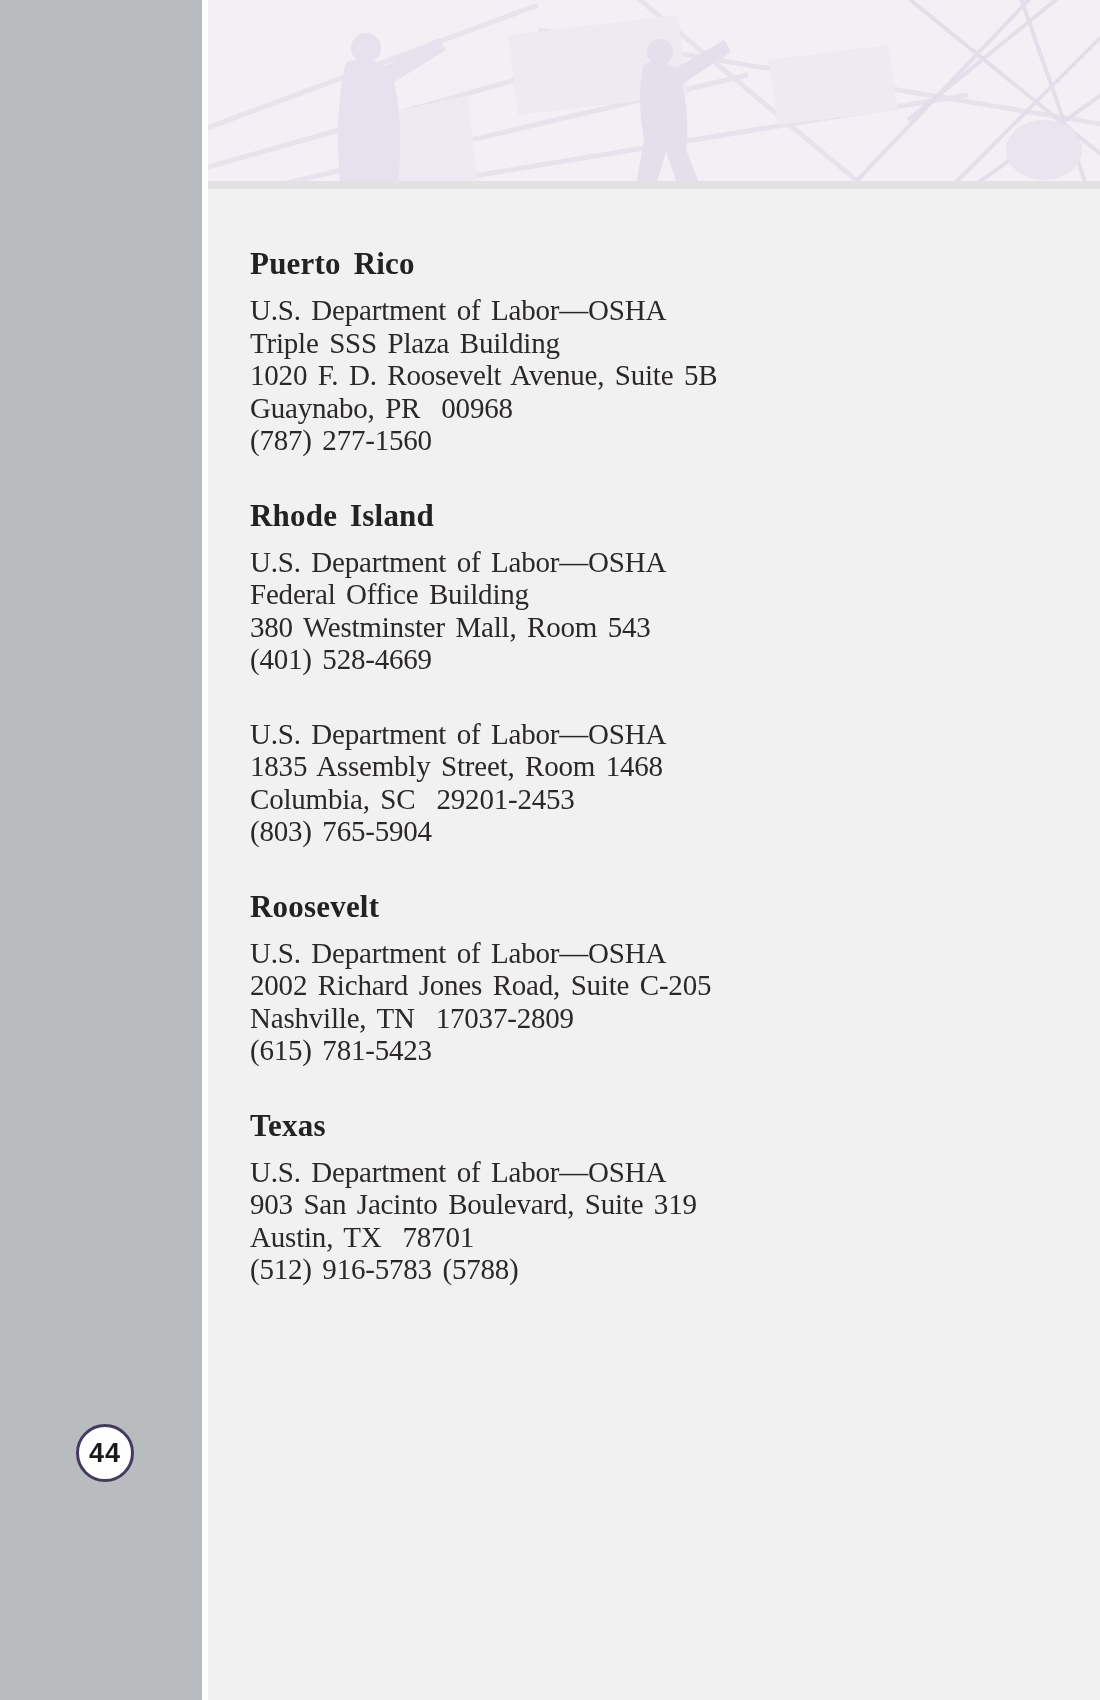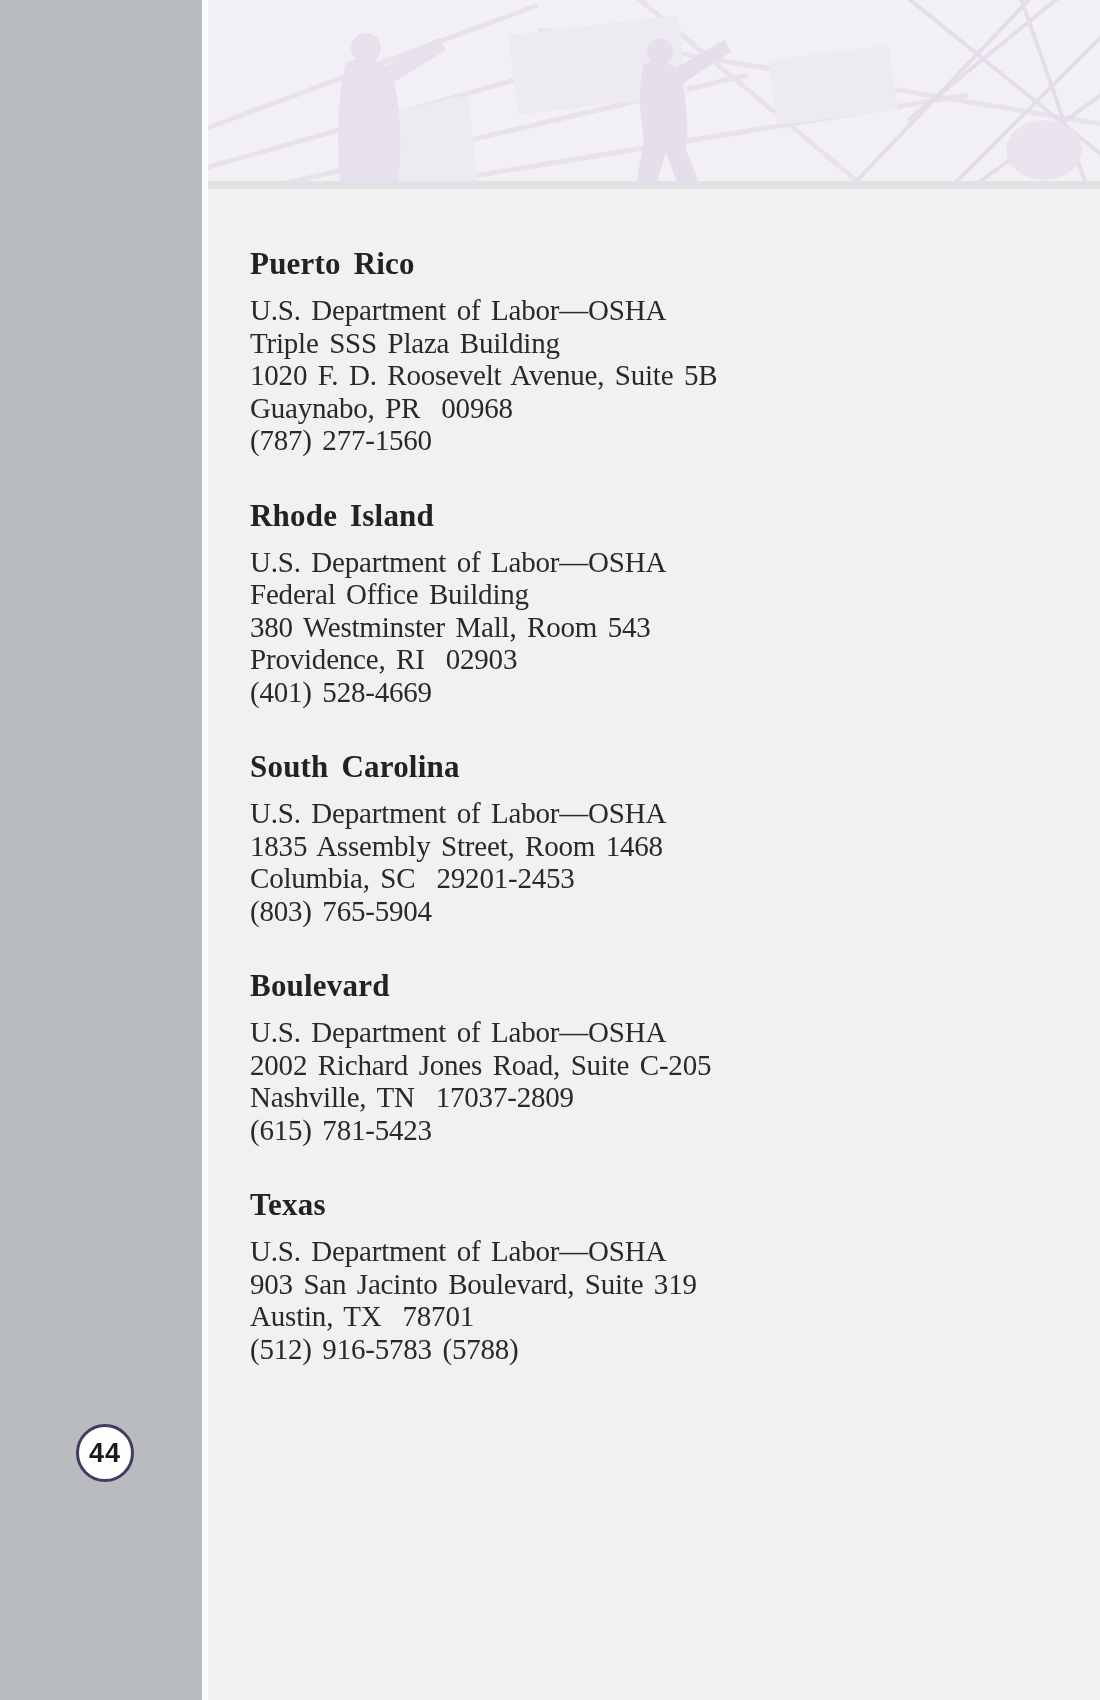--- a/index.html
+++ b/index.html
@@ -161,37 +161,35 @@
               <p class="line">(787) 277-1560</p>
             </div>
   </section>
 
   <section class="state-section">
     <h3 class="state-heading">Rhode Island</h3>
     <div class="address-block">
               <p class="line">U.S. Department of Labor—OSHA</p>
               <p class="line">Federal Office Building</p>
               <p class="line">380 Westminster Mall, Room 543</p>
-              <p class="line">Providence, RI  02903</p>
               <p class="line">(401) 528-4669</p>
             </div>
   </section>
 
   <section class="state-section">
-    <h3 class="state-heading">South Carolina</h3>
     <div class="address-block">
               <p class="line">U.S. Department of Labor—OSHA</p>
               <p class="line">1835 Assembly Street, Room 1468</p>
               <p class="line">Columbia, SC  29201-2453</p>
               <p class="line">(803) 765-5904</p>
             </div>
   </section>
 
   <section class="state-section">
-    <h3 class="state-heading">Boulevard</h3>
+    <h3 class="state-heading">Roosevelt</h3>
     <div class="address-block">
               <p class="line">U.S. Department of Labor—OSHA</p>
               <p class="line">2002 Richard Jones Road, Suite C-205</p>
               <p class="line">Nashville, TN  17037-2809</p>
               <p class="line">(615) 781-5423</p>
             </div>
   </section>
 
   <section class="state-section">
     <h3 class="state-heading">Texas</h3>

